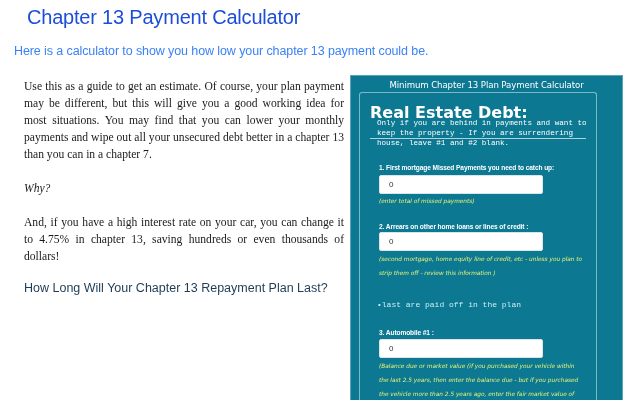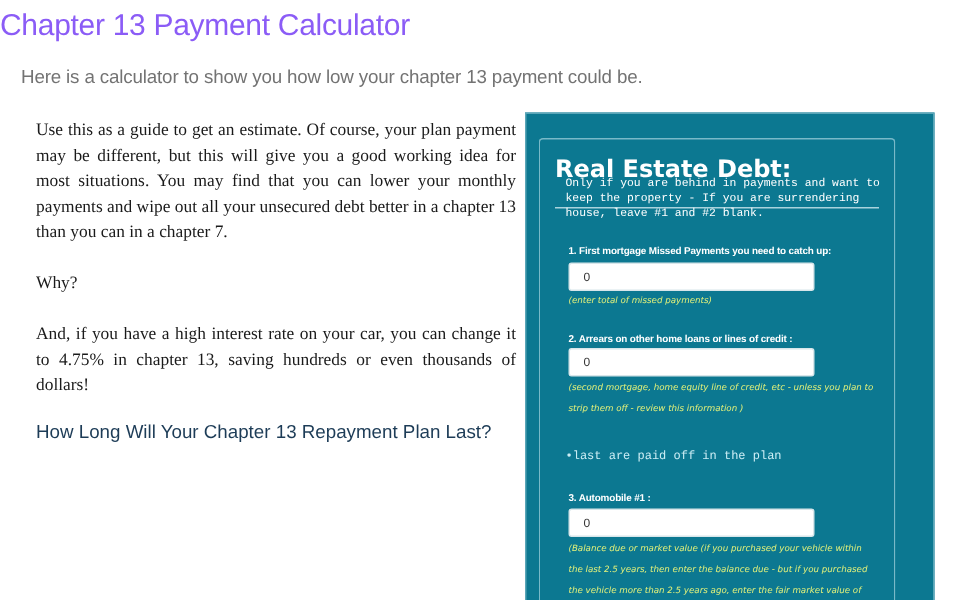--- a/index.html
+++ b/index.html
@@ -1,35 +1,35 @@
 <!DOCTYPE html>
 <html><head>
 <meta charset="utf-8">
 <style>
   * { box-sizing: border-box; margin: 0; padding: 0; }
   html, body { width: 640px; height: 400px; overflow: hidden; background: #ffffff; }
   body { position: relative; font-family: "Liberation Sans", sans-serif; color: #222; }
 
   .page-title {
-    position: absolute; left: 0; top: 6px;
+    position: absolute; left: 27px; top: 6px;
     font-family: "Liberation Sans", sans-serif;
-    font-size: 20px; font-weight: normal; color: #8b5cf6; letter-spacing: -0.2px;
+    font-size: 20px; font-weight: normal; color: #1d4ed8; letter-spacing: -0.2px;
   }
   .intro {
     position: absolute; left: 14px; top: 44px;
     font-family: "Liberation Sans", sans-serif;
-    font-size: 12.5px; color: #737373; letter-spacing: -0.1px; text-align: center;
+    font-size: 12.5px; color: #3b82f6; letter-spacing: -0.1px; text-align: center;
   }
 
   .article {
     position: absolute; left: 24px; top: 78px; width: 320px;
     font-family: "Liberation Serif", serif; font-size: 11.6px; line-height: 17px; color: #1a1a1a;
   }
   .article p { text-align: justify; margin-bottom: 17px; }
-  .article p.why { margin-bottom: 17px; }
+  .article p.why { font-style: italic; margin-bottom: 17px; }
   .article h3 {
     font-family: "Liberation Sans", sans-serif; font-weight: normal;
     font-size: 12.5px; color: #1d3c57; margin: -2px 0 20px 0;
   }
 
   .calc {
     position: absolute; left: 350px; top: 75px; width: 273px; height: 330px;
     background: #0c7891;
     border: 1px solid #5aa6b8;
   }
@@ -74,20 +74,21 @@
 
 <div class="article">
   <p>Use this as a guide to get an estimate. Of course, your plan payment may be different, but this will give you a good working idea for most situations. You may find that you can lower your monthly payments and wipe out all your unsecured debt better in a chapter 13 than you can in a chapter 7.</p>
   <p class="why">Why?</p>
   <p>And, if you have a high interest rate on your car, you can change it to 4.75% in chapter 13, saving hundreds or even thousands of dollars!</p>
   <h3>How Long Will Your Chapter 13 Repayment Plan Last?</h3>
 
 </div>
 
 <div class="calc">
+  <div class="calc-title">Minimum Chapter 13 Plan Payment Calculator</div>
   <div class="calc-inner">
 
     <div class="section-head" style="top:10px;">Real Estate Debt:</div>
     <div class="section-desc" style="top:25px;">Only if you are behind in payments and want to keep the property - If you are surrendering house, leave #1 and #2 blank.</div>
 
     <div class="field-label" style="top:71px;">1. First mortgage Missed Payments you need to catch up:</div>
     <div class="field-input" style="top:82px;">0</div>
     <div class="field-hint" style="top:101px;">(enter total of missed payments)</div>
 
     <div class="field-label" style="top:130px;">2. Arrears on other home loans or lines of credit :</div>

